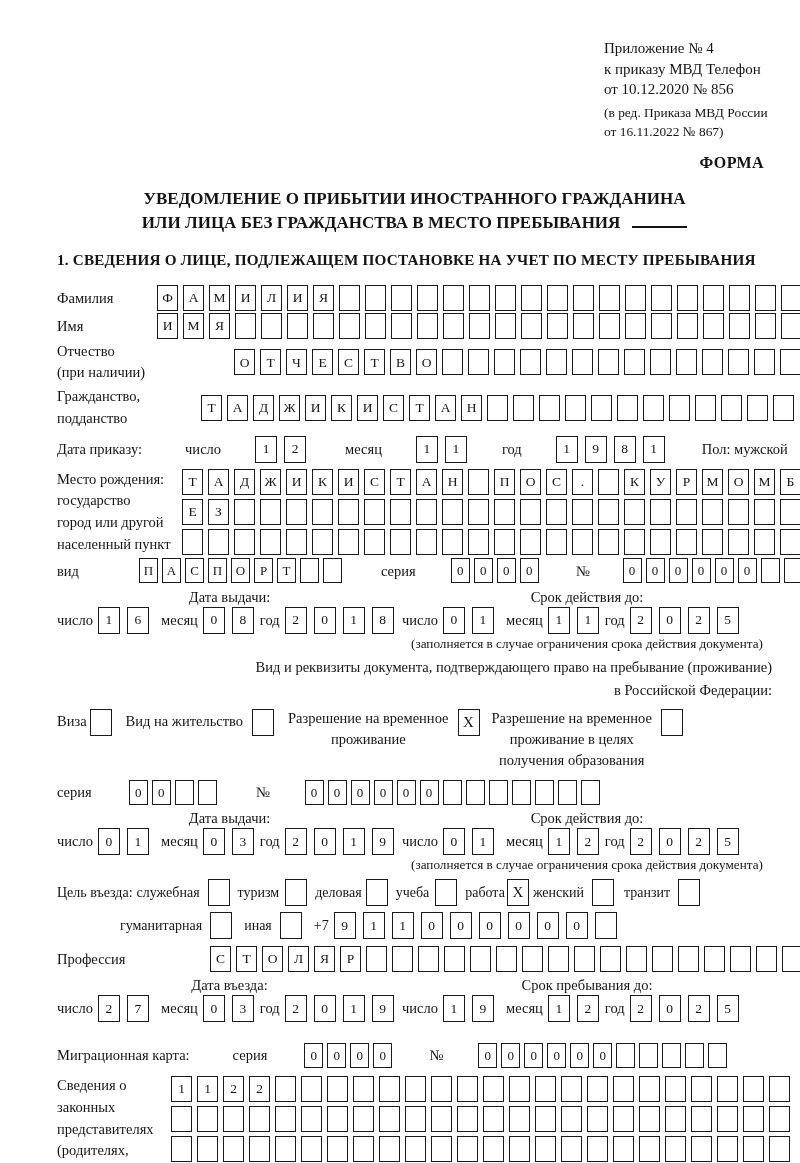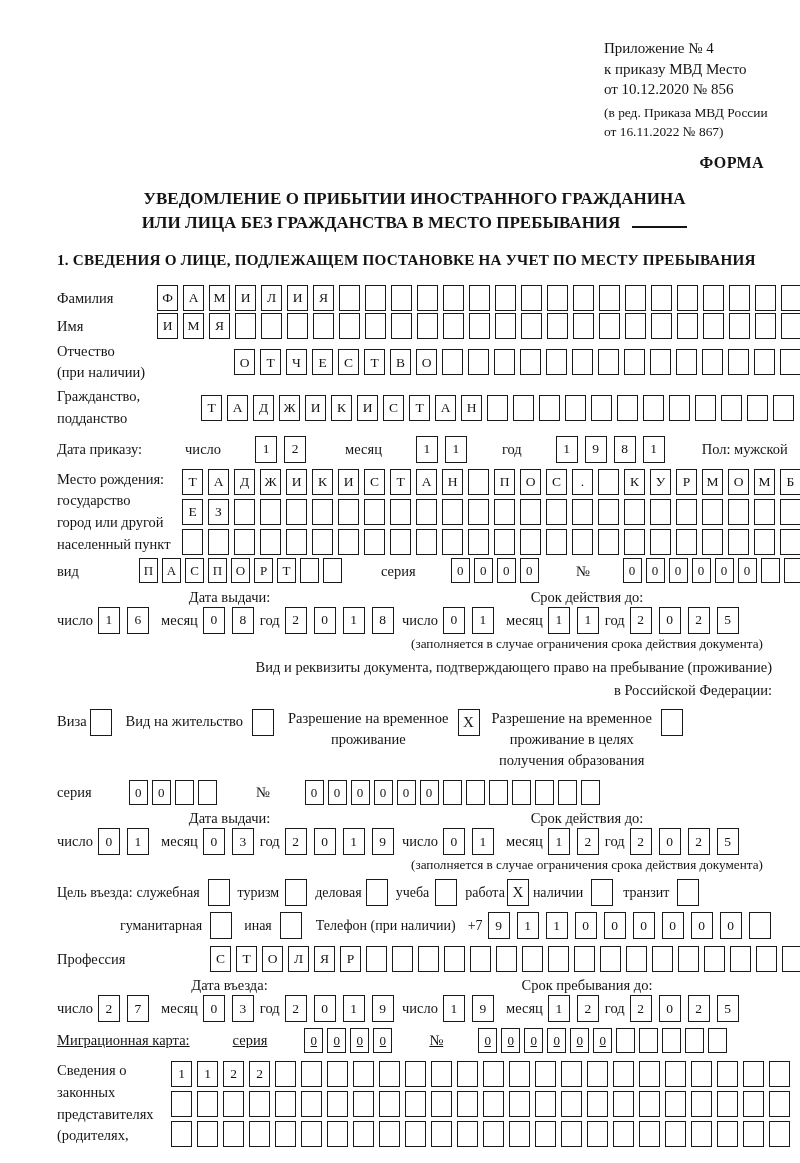--- a/index.html
+++ b/index.html
@@ -64,21 +64,21 @@
   .purpose-row .lbl { line-height: 27px; }
   .indent60 { padding-left: 63px; }
 </style>
 </head>
 <body>
 
 <div class="page">
 
   <div class="annex">
     <div>Приложение № 4</div>
-    <div>к приказу МВД Место</div>
+    <div>к приказу МВД Телефон</div>
     <div>от 10.12.2020 № 856</div>
     <div class="sub first">(в ред. Приказа МВД России</div>
     <div class="sub">от 16.11.2022 № 867)</div>
   </div>
 
   <div class="forma">ФОРМА</div>
 
   <div class="title">
     <span>УВЕДОМЛЕНИЕ О ПРИБЫТИИ ИНОСТРАННОГО ГРАЖДАНИНА</span><br>
     <span>ИЛИ ЛИЦА БЕЗ ГРАЖДАНСТВА В МЕСТО ПРЕБЫВАНИЯ</span><span class="title-underline"></span>
@@ -521,32 +521,31 @@
       <span class="lbl ml4">служебная</span>
       <span class="cb ml8"></span>
       <span class="lbl ml8">туризм</span>
       <span class="cb ml6"></span>
       <span class="lbl ml8">деловая</span>
       <span class="cb ml4"></span>
       <span class="lbl ml8">учеба</span>
       <span class="cb ml6"></span>
       <span class="lbl ml8">работа</span>
       <span class="cb" style="margin-left:2px;">X</span>
-      <span class="lbl ml4">наличии</span>
+      <span class="lbl ml4">женский</span>
       <span class="cb ml8"></span>
       <span class="lbl ml10">транзит</span>
       <span class="cb ml8"></span>
     </div>
 
     <div class="purpose-row indent60">
       <span class="lbl">гуманитарная</span>
       <span class="cb ml8"></span>
       <span class="lbl ml12">иная</span>
       <span class="cb ml8"></span>
-      <span class="lbl ml14">Телефон (при наличии)</span>
       <span class="lbl ml12">+7</span>
       <span class="boxes dgroup">
           <span class="cell">9</span>
           <span class="cell">1</span>
           <span class="cell">1</span>
           <span class="cell">0</span>
           <span class="cell">0</span>
           <span class="cell">0</span>
           <span class="cell">0</span>
           <span class="cell">0</span>
@@ -624,21 +623,21 @@
           <span class="boxes dgroup">
               <span class="cell">2</span>
               <span class="cell">0</span>
               <span class="cell">2</span>
               <span class="cell">5</span>
             </span>
         </div>
       </div>
     </div>
 
-    <div class="row" style="margin-top:5px;text-decoration:underline;">
+    <div class="row" style="margin-top:20px;">
       <span class="lbl">Миграционная карта:</span>
       <span class="lbl ml14">серия</span>
       <span class="boxes sm ml8">
           <span class="cell">0</span>
           <span class="cell">0</span>
           <span class="cell">0</span>
           <span class="cell">0</span>
         </span>
       <span class="lbl ml8">№</span>
       <span class="boxes sm ml6">

